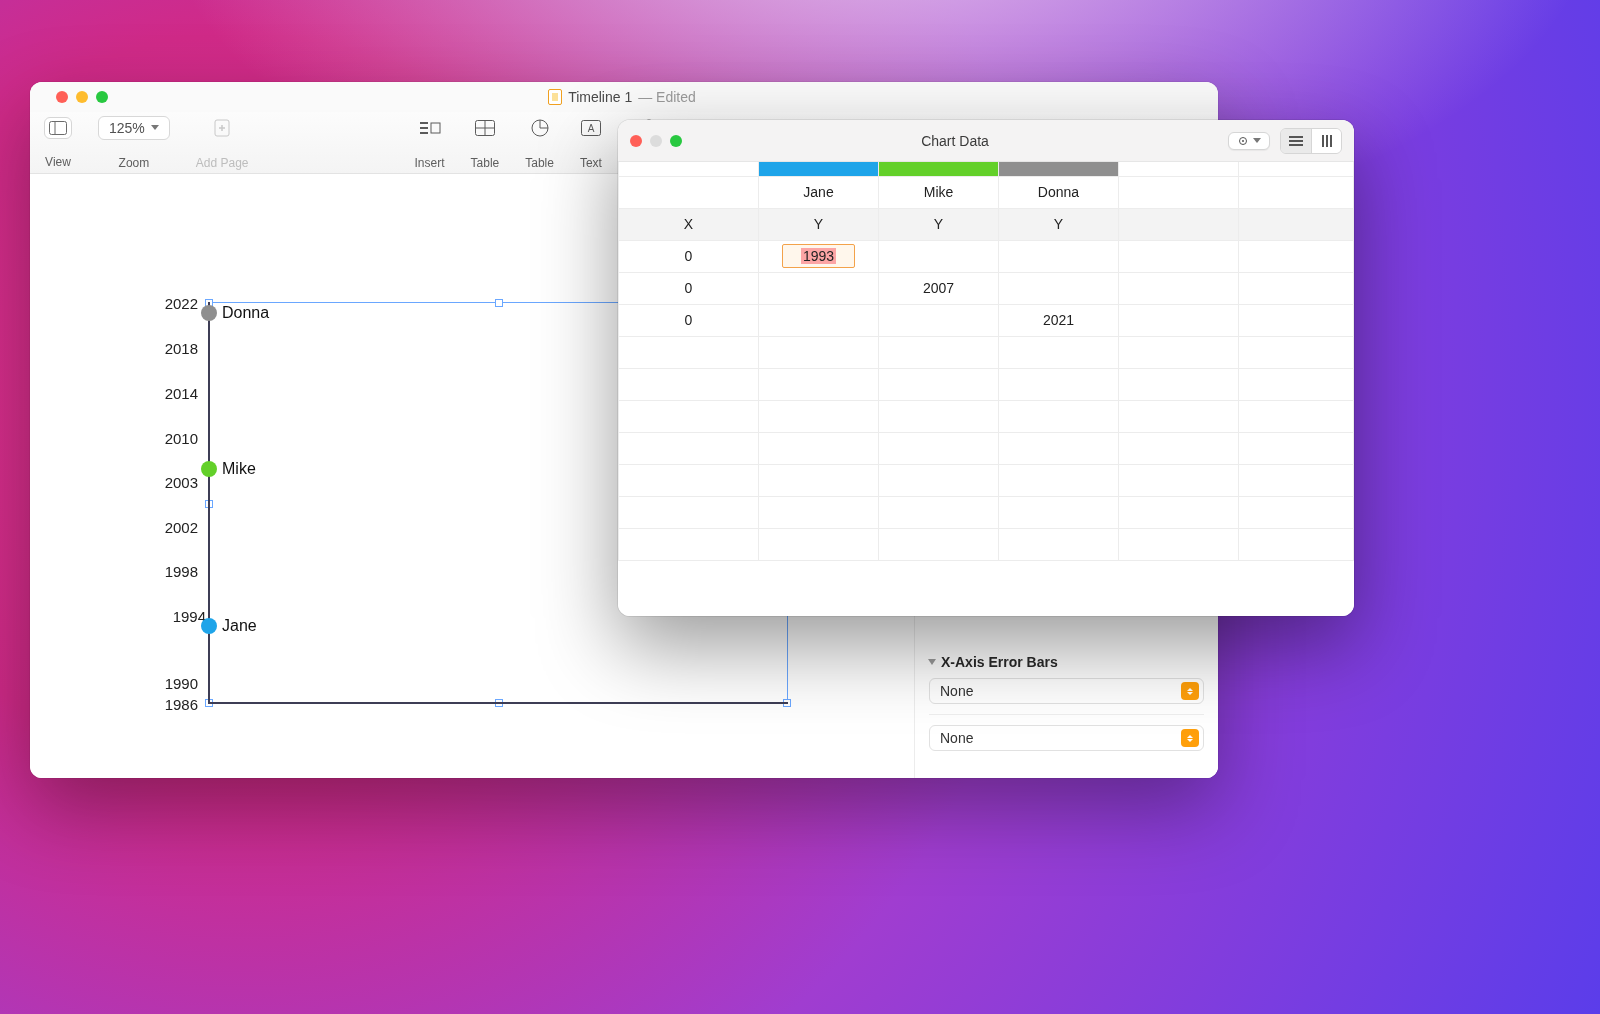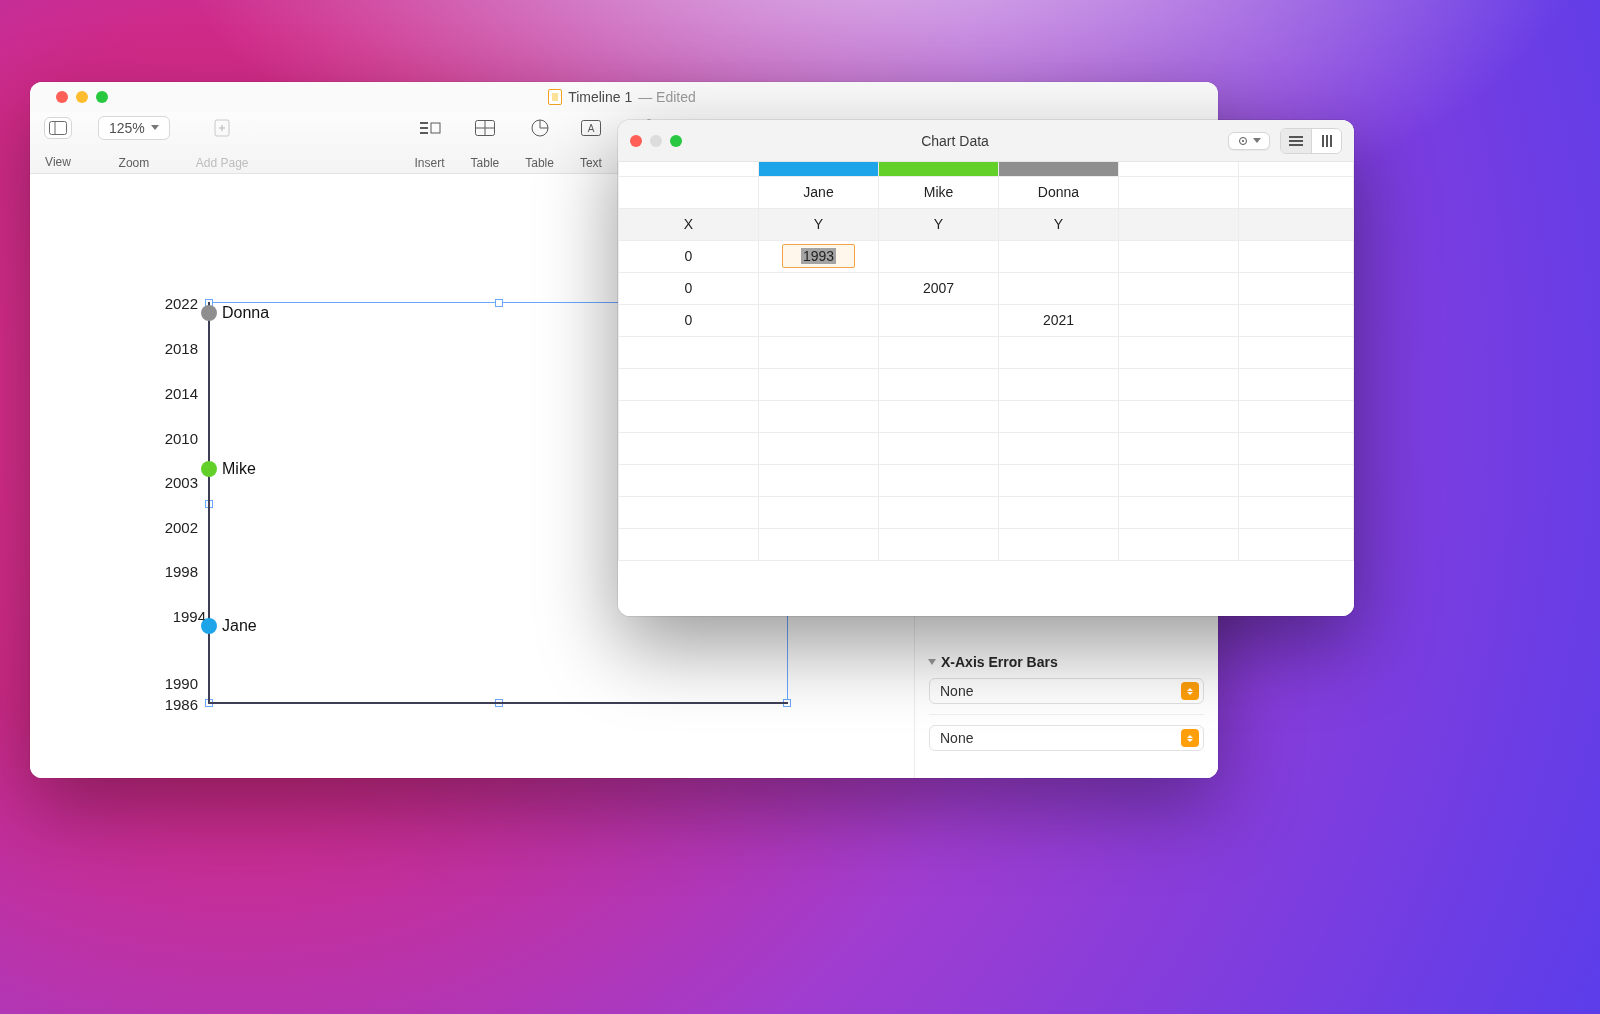--- a/index.html
+++ b/index.html
@@ -97,21 +97,21 @@
   .cd-body { flex:1; overflow:hidden; position:relative; background:#fff;}
   table.cd { border-collapse:collapse; width:100%; table-layout:fixed; }
   table.cd td, table.cd th { border:1px solid #ececec; height:32px; font-size:14px; color:#222; text-align:center; font-weight:400;}
   tr.colorrow td { height:14px; padding:0; border-top:none; border-bottom:none;}
   .c-blue{background:#1ea4e9;} .c-green{background:#63d02a;} .c-gray{background:#8f8f8f;}
   tr.axisrow td, tr.axisrow th { background:#f3f3f3; font-weight:400; }
   col.cx { width:140px; } col.cy { width:120px; }
   td.corner, th.corner { background:#fff; }
   td.selcell { }
   .selwrap { display:inline-block; border:1px solid #f3a24a; background:#fff7ec; padding:3px 18px; border-radius:2px;}
-  .selwrap span { background:#a3a3a3; padding:0 2px;}
+  .selwrap span { background:#fca5a5; padding:0 2px;}
 
   svg { display:block; }
 </style>
 </head>
 <body>
 
 <div class="main-window">
 
   <div class="titlebar">
     <div class="traffic">

